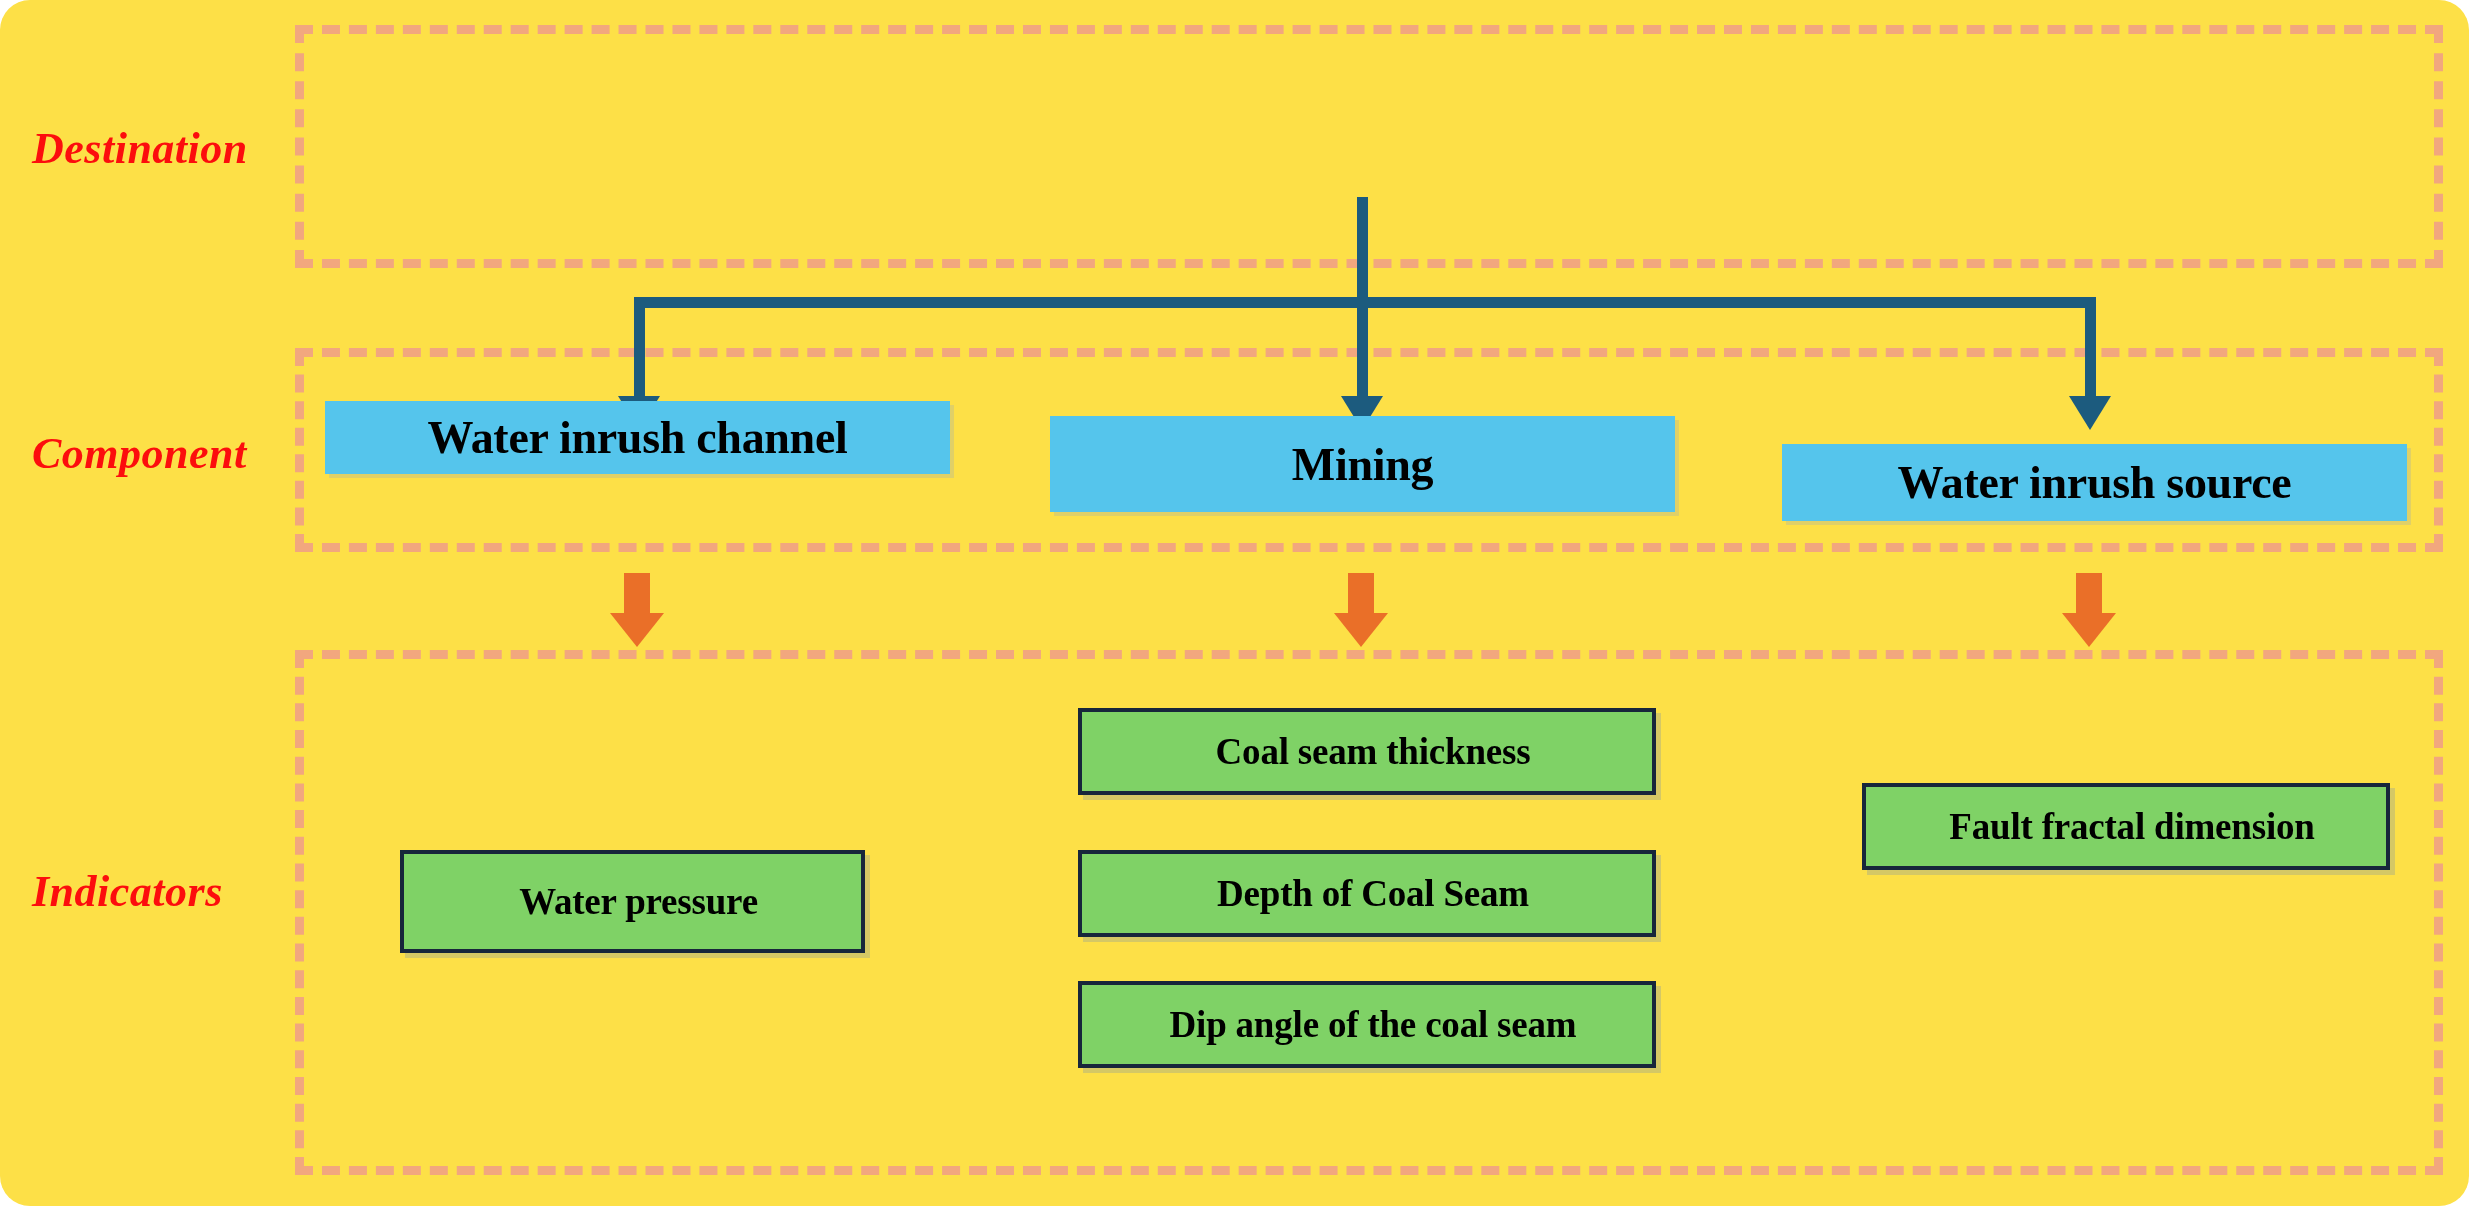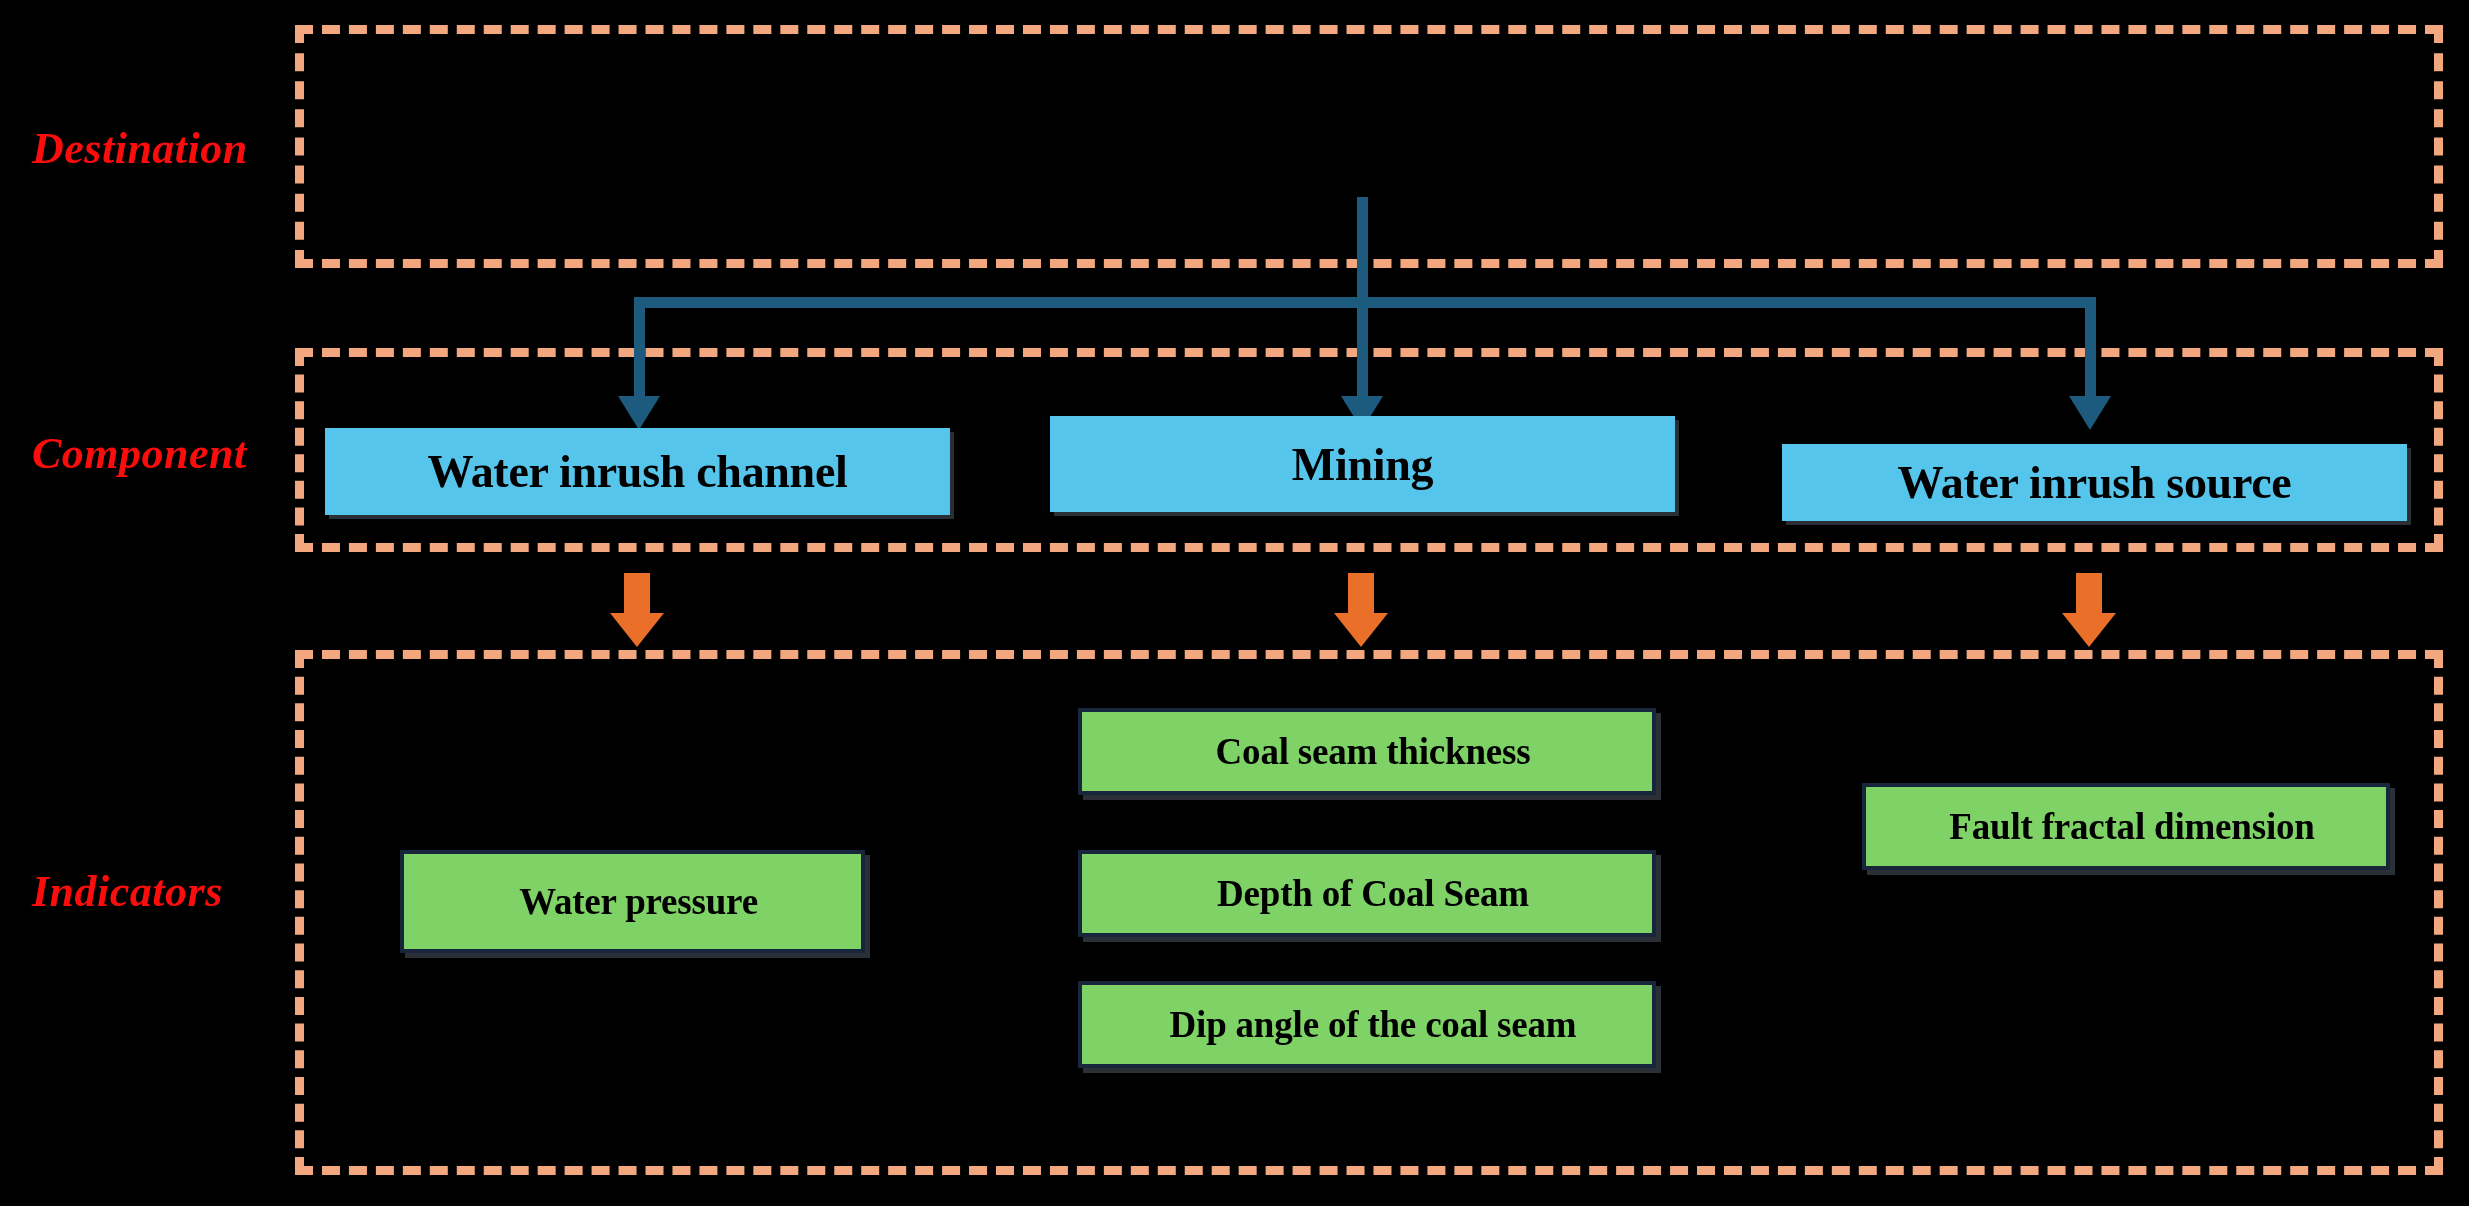--- a/index.html
+++ b/index.html
@@ -7,22 +7,23 @@
     padding: 0;
     background: #ffffff;
   }
   body {
     font-family: "Liberation Serif", "DejaVu Serif", serif;
   }
   #canvas {
     position: relative;
     width: 2469px;
     height: 1206px;
-    background: #000000;
+    background: #fde047;
     overflow: hidden;
+    border-radius: 30px;
   }
 
   
   .tier-box {
     position: absolute;
     box-sizing: border-box;
     border: 9px dashed #f2a77e;
     background: transparent;
   }
 
@@ -149,21 +150,21 @@
 
   <div class="nv" style="left:634px; top:297px; width:11px; height:103px;"></div>
   <div class="nv-head" style="left:618px; top:396px;"></div>
 
   <div class="nv" style="left:1357px; top:297px; width:11px; height:103px;"></div>
   <div class="nv-head" style="left:1341px; top:396px;"></div>
 
   <div class="nv" style="left:2085px; top:297px; width:11px; height:103px;"></div>
   <div class="nv-head" style="left:2069px; top:396px;"></div>
 
-  <div class="comp-box" style="left:325px; top:428px; width:625px; height:87px;">Water inrush channel</div>
+  <div class="comp-box" style="left:325px; top:401px; width:625px; height:73px;">Water inrush channel</div>
   <div class="comp-box" style="left:1050px; top:416px; width:625px; height:96px;">Mining</div>
   <div class="comp-box" style="left:1782px; top:416px; width:625px; height:77px;margin-top:28px;">Water inrush source</div>
 
   <div class="oarrow" style="left:610px; top:573px;">
     <div class="shaft"></div>
     <div class="head"></div>
   </div>
   <div class="oarrow" style="left:1334px; top:573px;">
     <div class="shaft"></div>
     <div class="head"></div>

